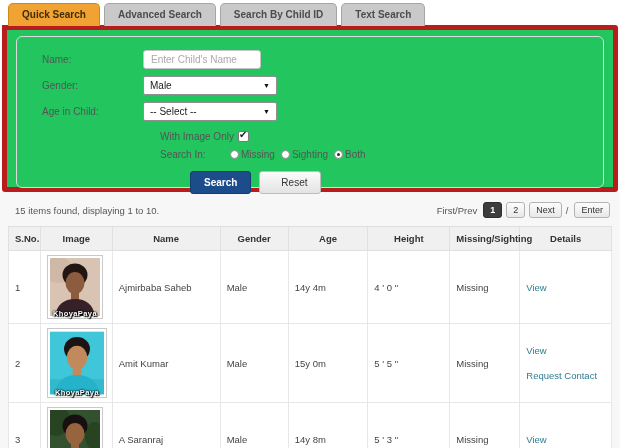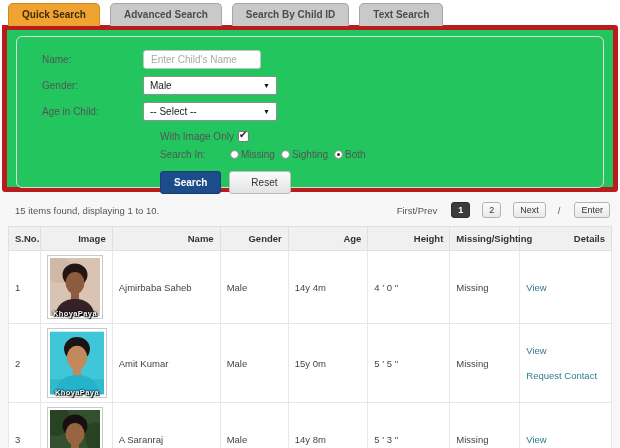--- a/index.html
+++ b/index.html
@@ -1,20 +1,20 @@
 <!DOCTYPE html>
 <html><head>
 <meta charset="utf-8">
 <style>
   * { margin:0; padding:0; box-sizing:border-box; }
   html,body { width:620px; height:448px; overflow:hidden; background:#fff;
     font-family:"Liberation Sans", sans-serif; }
 
   
-  .tabs { display:flex; gap:10px; padding:3px 0 0 8px; height:26px; position:relative; z-index:2; }
+  .tabs { display:flex; gap:4px; padding:3px 0 0 8px; height:26px; position:relative; z-index:2; }
   .tab { background:#c9c9c9; border:1px solid #a6a6a6; border-bottom:none;
     border-radius:5px 5px 0 0; padding:5px 13px 0; font-size:10px; font-weight:bold;
     color:#4c4c4c; cursor:pointer; white-space:nowrap; }
   .tab.active { background:#f0a232; border-color:#d08a1c; color:#3f2d08; }
 
   
   .panel { margin:-1px 2px 0; background:#22c55e; border:5px solid #b91c1c;
     border-radius:0 3px 3px 3px; height:167px; padding:6px 5px; }
   .fieldset { border:1px solid #dcdcdc; border-radius:6px; margin:0 4px; height:152px;
     padding:13px 0 0 14px; }
@@ -32,40 +32,40 @@
     border-radius:2px; background:#fdfdfd; position:relative; margin-left:4px; cursor:pointer; }
   .chk.on::after { content:"✔"; position:absolute; left:0px; top:-3px; font-size:10px; color:#222; }
   .radio { display:inline-block; width:9px; height:9px; border:1px solid #8a8a8a;
     border-radius:50%; background:#fff; position:relative; margin-right:2px;
     vertical-align:-1px; cursor:pointer; }
   .radio.sel::after { content:""; position:absolute; left:2px; top:2px; width:3px; height:3px;
     border-radius:50%; background:#333; }
   .radio-lbl { margin-right:6px; color:#555; }
   .sub-lbl { display:inline-block; width:70px; }
   .btn { font-family:"Liberation Sans",sans-serif; font-size:10px; border-radius:3px;
-    padding:5px 13px; cursor:pointer; }
+    padding:5px 13px; cursor:pointer;margin-left:30px; }
   .btn-search { background:#1d4c8a; color:#fff; border:1px solid #153d74; font-weight:bold; }
   .btn-reset { background:linear-gradient(#fbfbfb,#e3e3e3); color:#333; border:1px solid #bdbdbd;
     margin-left:8px;padding-left:21px; }
   .btnrow { margin-top:11px; }
 
   
   .results { background:#f7f7f7; height:256px; padding:10px 8px 0; }
   .summary-row { display:flex; justify-content:space-between; align-items:center;
     padding:0 2px 8px 7px; font-size:9.5px; color:#555; }
-  .pager { display:flex; align-items:center; gap:12px; }
+  .pager { display:flex; align-items:center; gap:4px; }
   .pg-txt { color:#555; margin-right:2px; }
   .pg-btn { border:1px solid #b3b3b3; background:linear-gradient(#fdfdfd,#e8e8e8);
     border-radius:3px; font-size:9px; padding:2px 6px; color:#333; cursor:pointer;
     font-family:"Liberation Sans",sans-serif; }
   .pg-btn.active { background:#3c3c3c; border-color:#2e2e2e; color:#fff; font-weight:bold; }
 
   table { width:100%; border-collapse:collapse; table-layout:fixed; background:#fff;
     border:1px solid #dcdcdc; font-size:9.5px; color:#444; }
-  th { background:#f0f0f0; font-weight:bold; text-align:right; padding:6px;
+  th { background:#f0f0f0; font-weight:bold; text-align:center; padding:6px;
     border:1px solid #e0e0e0; color:#333; font-size:9.5px;margin-left:10px; }
   td { border:1px solid #e7e7e7; padding:4px 6px; vertical-align:middle; background:#fff; }
   .link { color:#2e7d8f; text-decoration:none; cursor:pointer; display:inline-block; }
   .link2 { margin-top:14px; }
 
   .photo { position:relative; background:#fff; border:1px solid #c9c9c9; padding:2px;
     width:56px; cursor:pointer; }
   .photo svg { display:block; width:50px; height:58px; }
   .photo.lg { width:60px; } .photo.lg svg { width:54px; height:64px; }
   .wm { position:absolute; left:0; right:0; bottom:0; text-align:center; font-size:7.5px;

